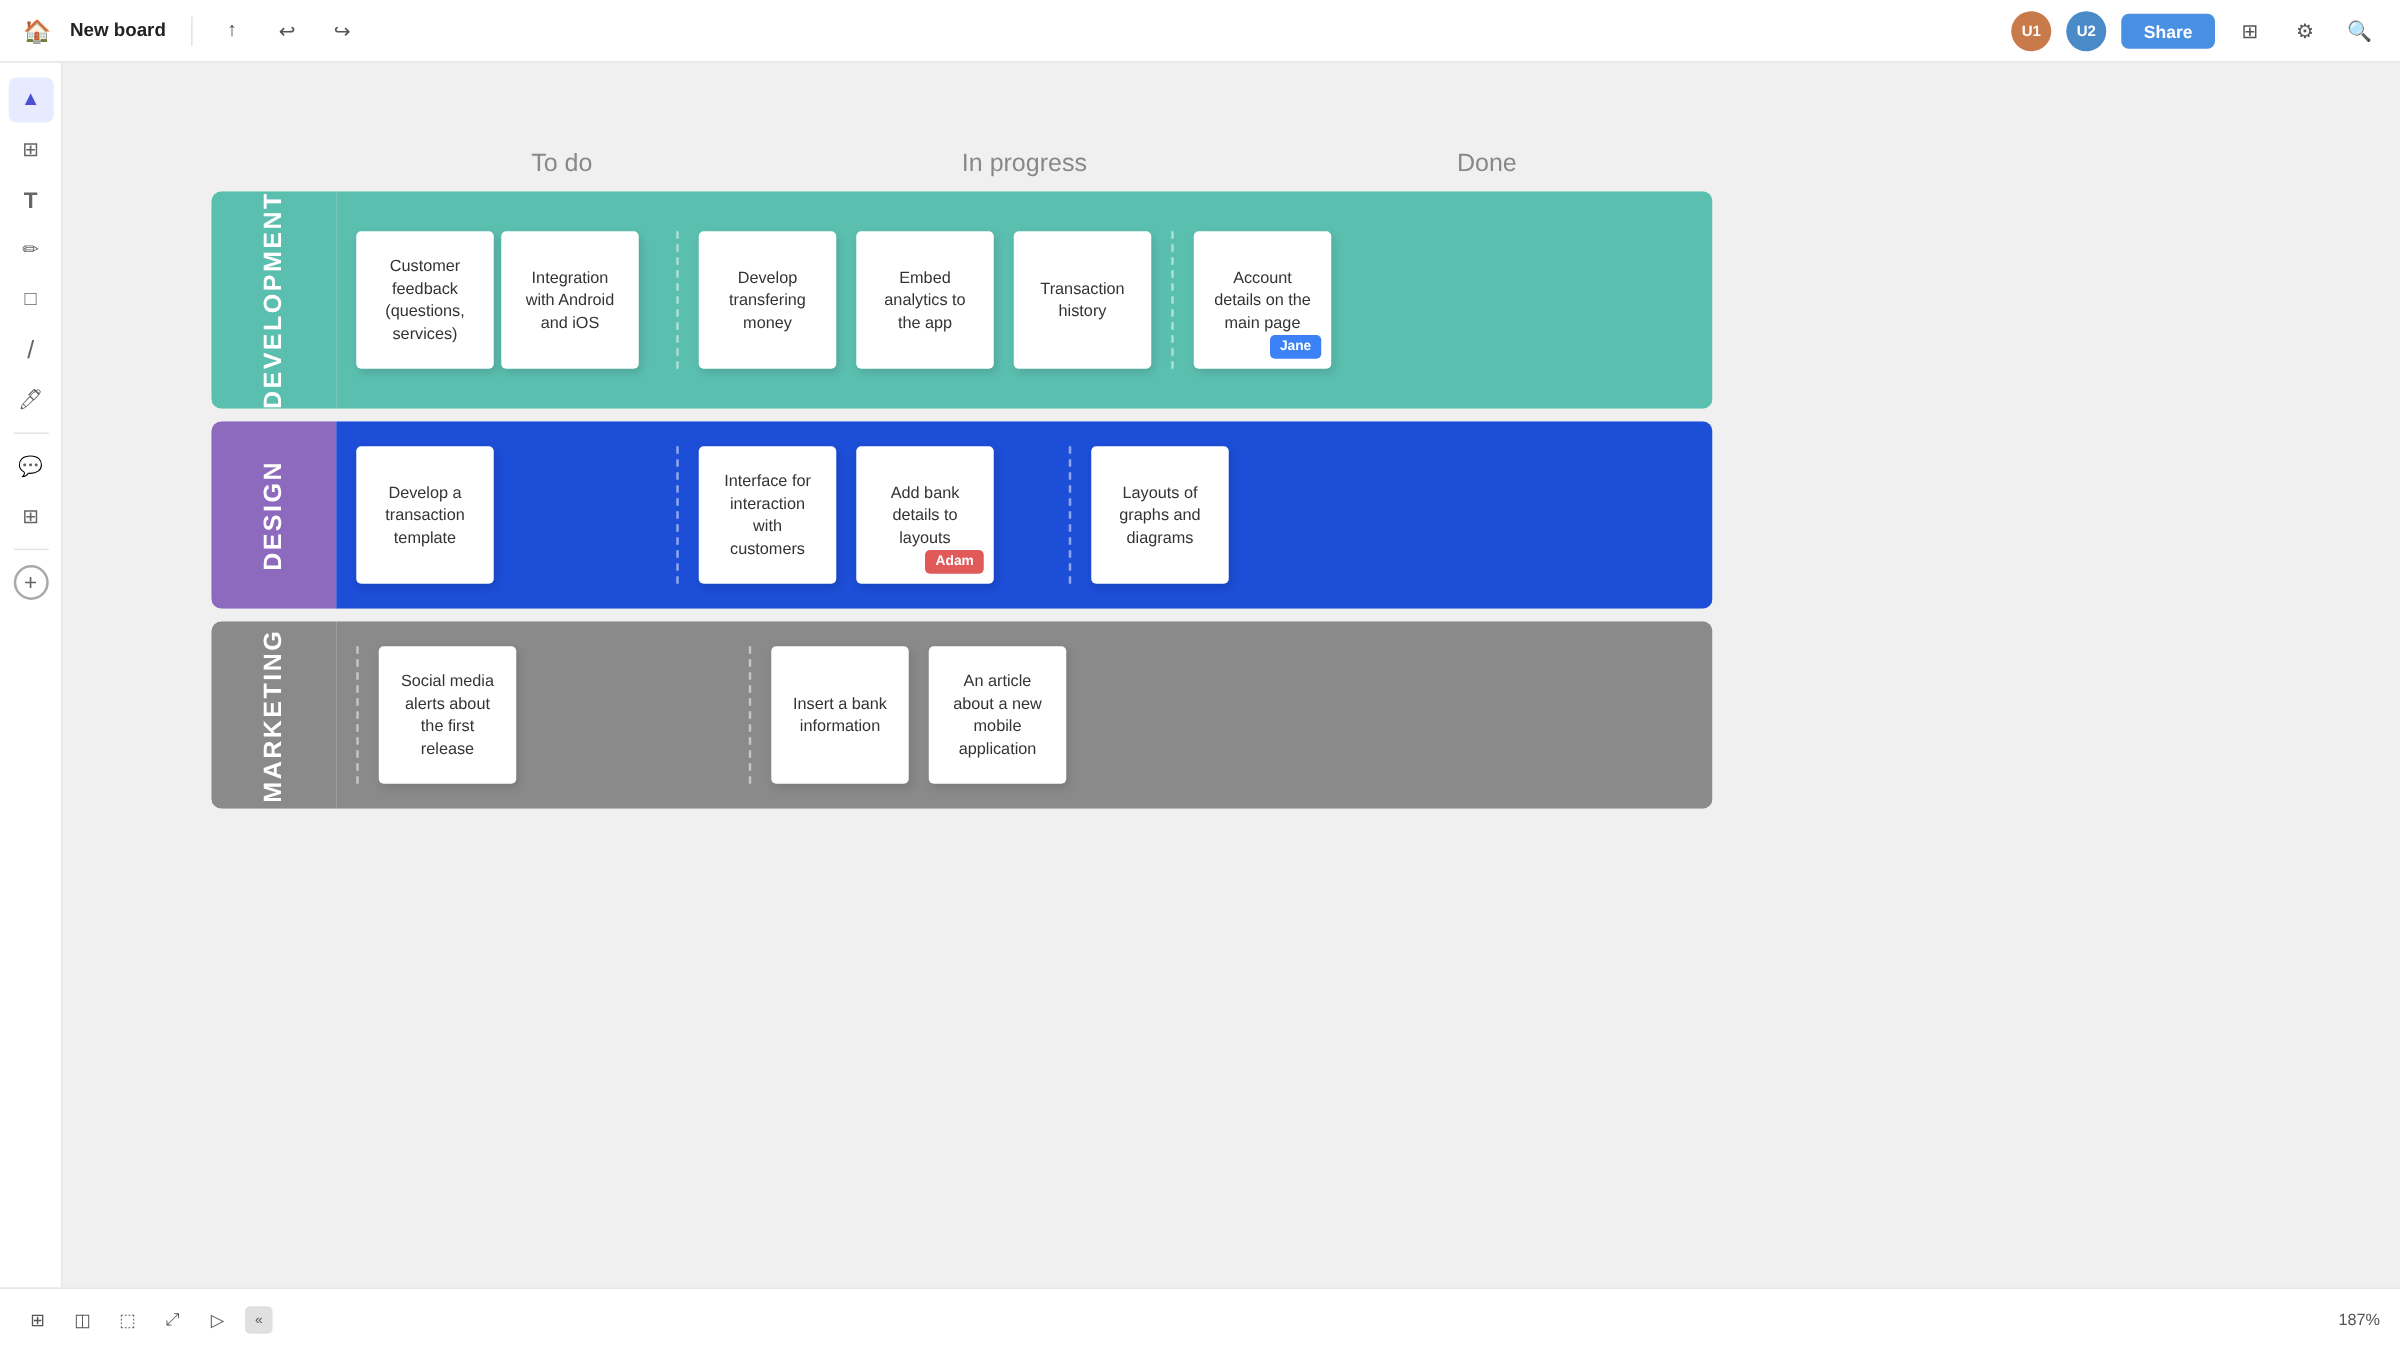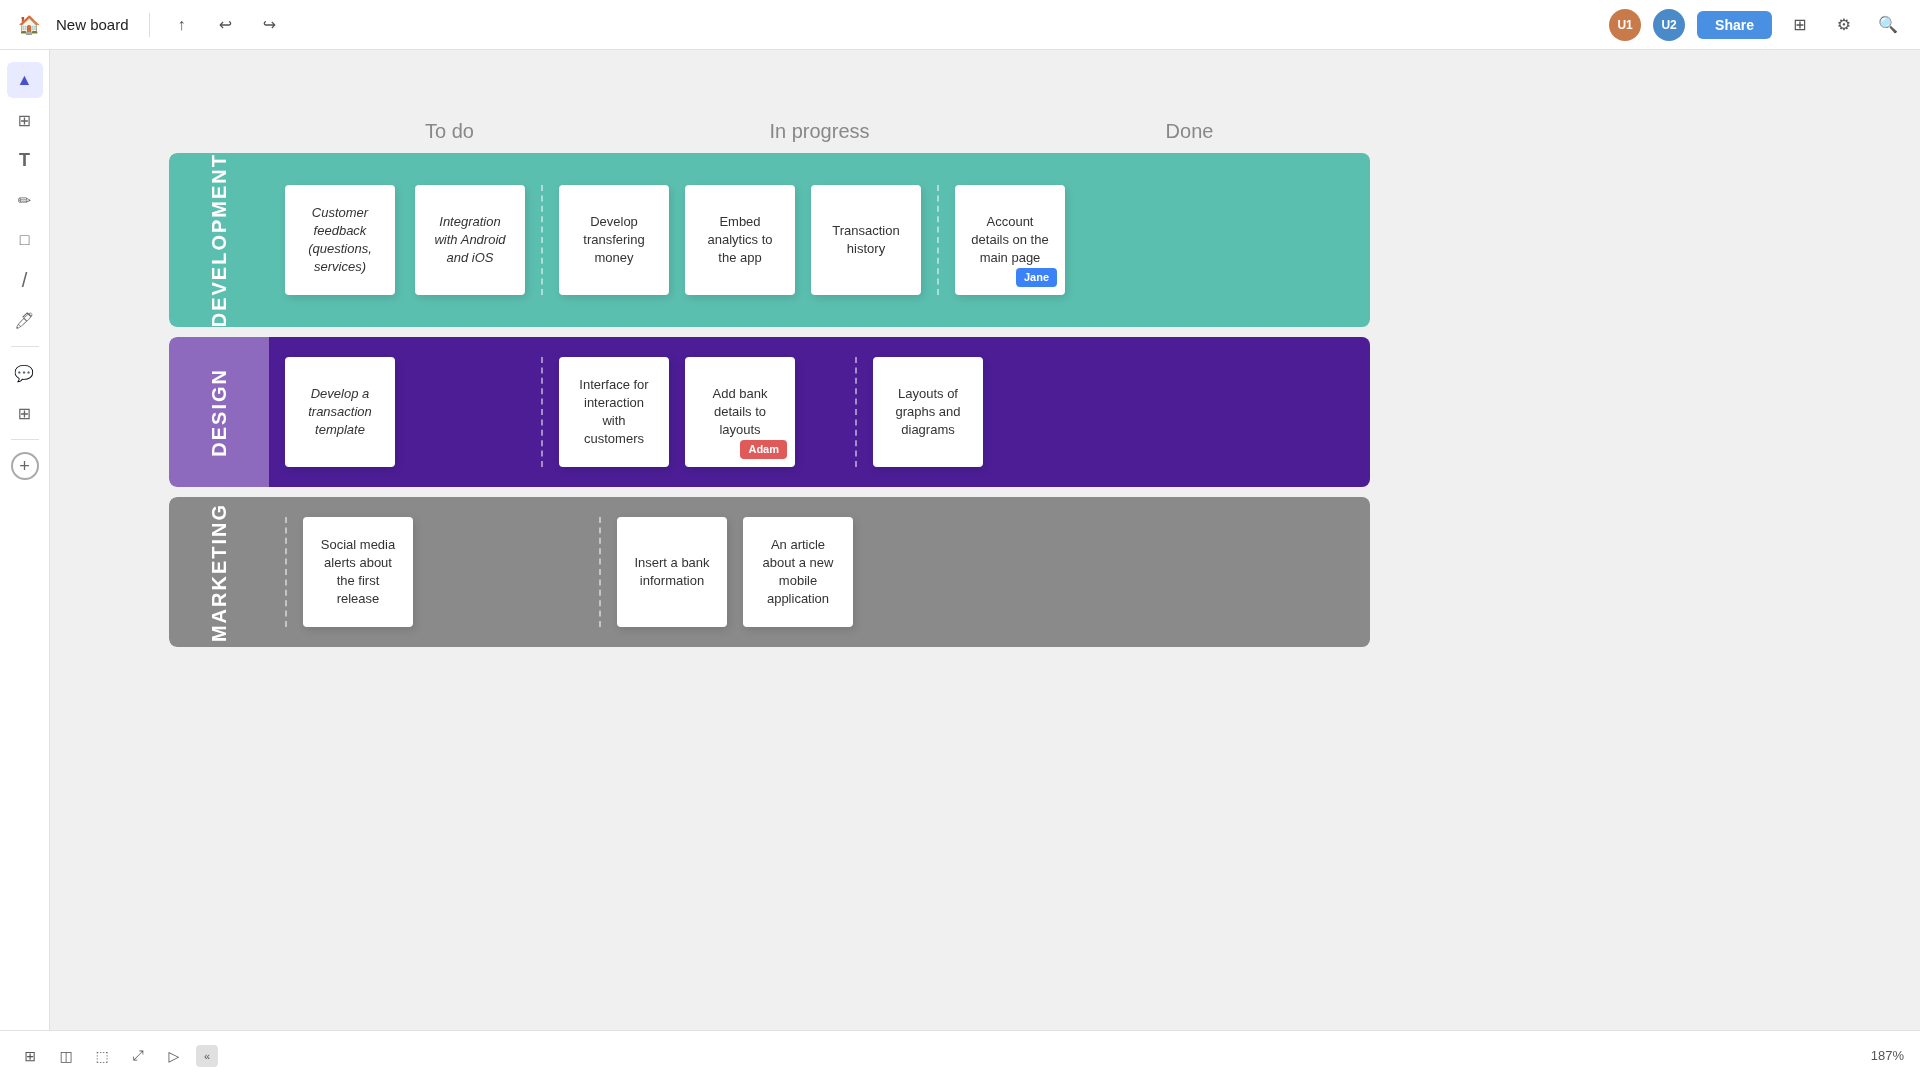--- a/index.html
+++ b/index.html
@@ -25,21 +25,21 @@
       border-bottom: 1px solid #e0e0e0;
       z-index: 100;
     }
     .topbar-home-icon {
       width: 28px; height: 28px;
       display: flex; align-items: center; justify-content: center;
       color: #555; font-size: 18px; cursor: pointer;
     }
     .topbar-title {
       font-size: 15px;
-      font-weight: 400;
+      font-weight: 700;
       color: #222;
       margin-right: 4px;
     }
     .topbar-btn {
       width: 32px; height: 32px;
       border: none; background: transparent;
       cursor: pointer;
       display: flex; align-items: center; justify-content: center;
       color: #555; font-size: 16px; border-radius: 4px;
     }
@@ -191,21 +191,21 @@
       display: flex;
       align-items: center;
       padding: 20px 16px;
       gap: 16px;
       min-height: 150px;
     }
 
     .lane-dev .lane-label-wrapper { background: #5bbfb0; }
     .lane-dev .lane-content { background: #5bbfb0; }
     .lane-design .lane-label-wrapper { background: #8e6abf; }
-    .lane-design .lane-content { background: #4c1d95; }
+    .lane-design .lane-content { background: #1d4ed8; }
     .lane-marketing .lane-label-wrapper { background: #8a8a8a; }
     .lane-marketing .lane-content { background: #8a8a8a; }
     .lane-divider {
       width: 1px;
       height: 110px;
       border-left: 2px dashed rgba(255,255,255,0.5);
       flex-shrink: 0;
     }
 
     
@@ -235,21 +235,21 @@
       border-radius: 4px;
       padding: 2px 8px;
       font-size: 11px;
       font-weight: 600;
       color: #fff;
     }
     .tag-jane { background: #3b82f6; }
     .tag-adam { background: #e05a5a; }
 
     
-    .section-todo { min-width: 240px; display: flex; gap: 20px; font-style: italic; }
+    .section-todo { min-width: 240px; display: flex; gap: 6px; }
     .section-inprogress { min-width: 280px; display: flex; gap: 16px; }
     .section-done { min-width: 280px; display: flex; gap: 16px; }
   </style>
 </head>
 <body>
 
 <div class="topbar">
   <div class="topbar-home-icon">🏠</div>
   <span class="topbar-title">New board</span>
   <div class="topbar-divider"></div>

